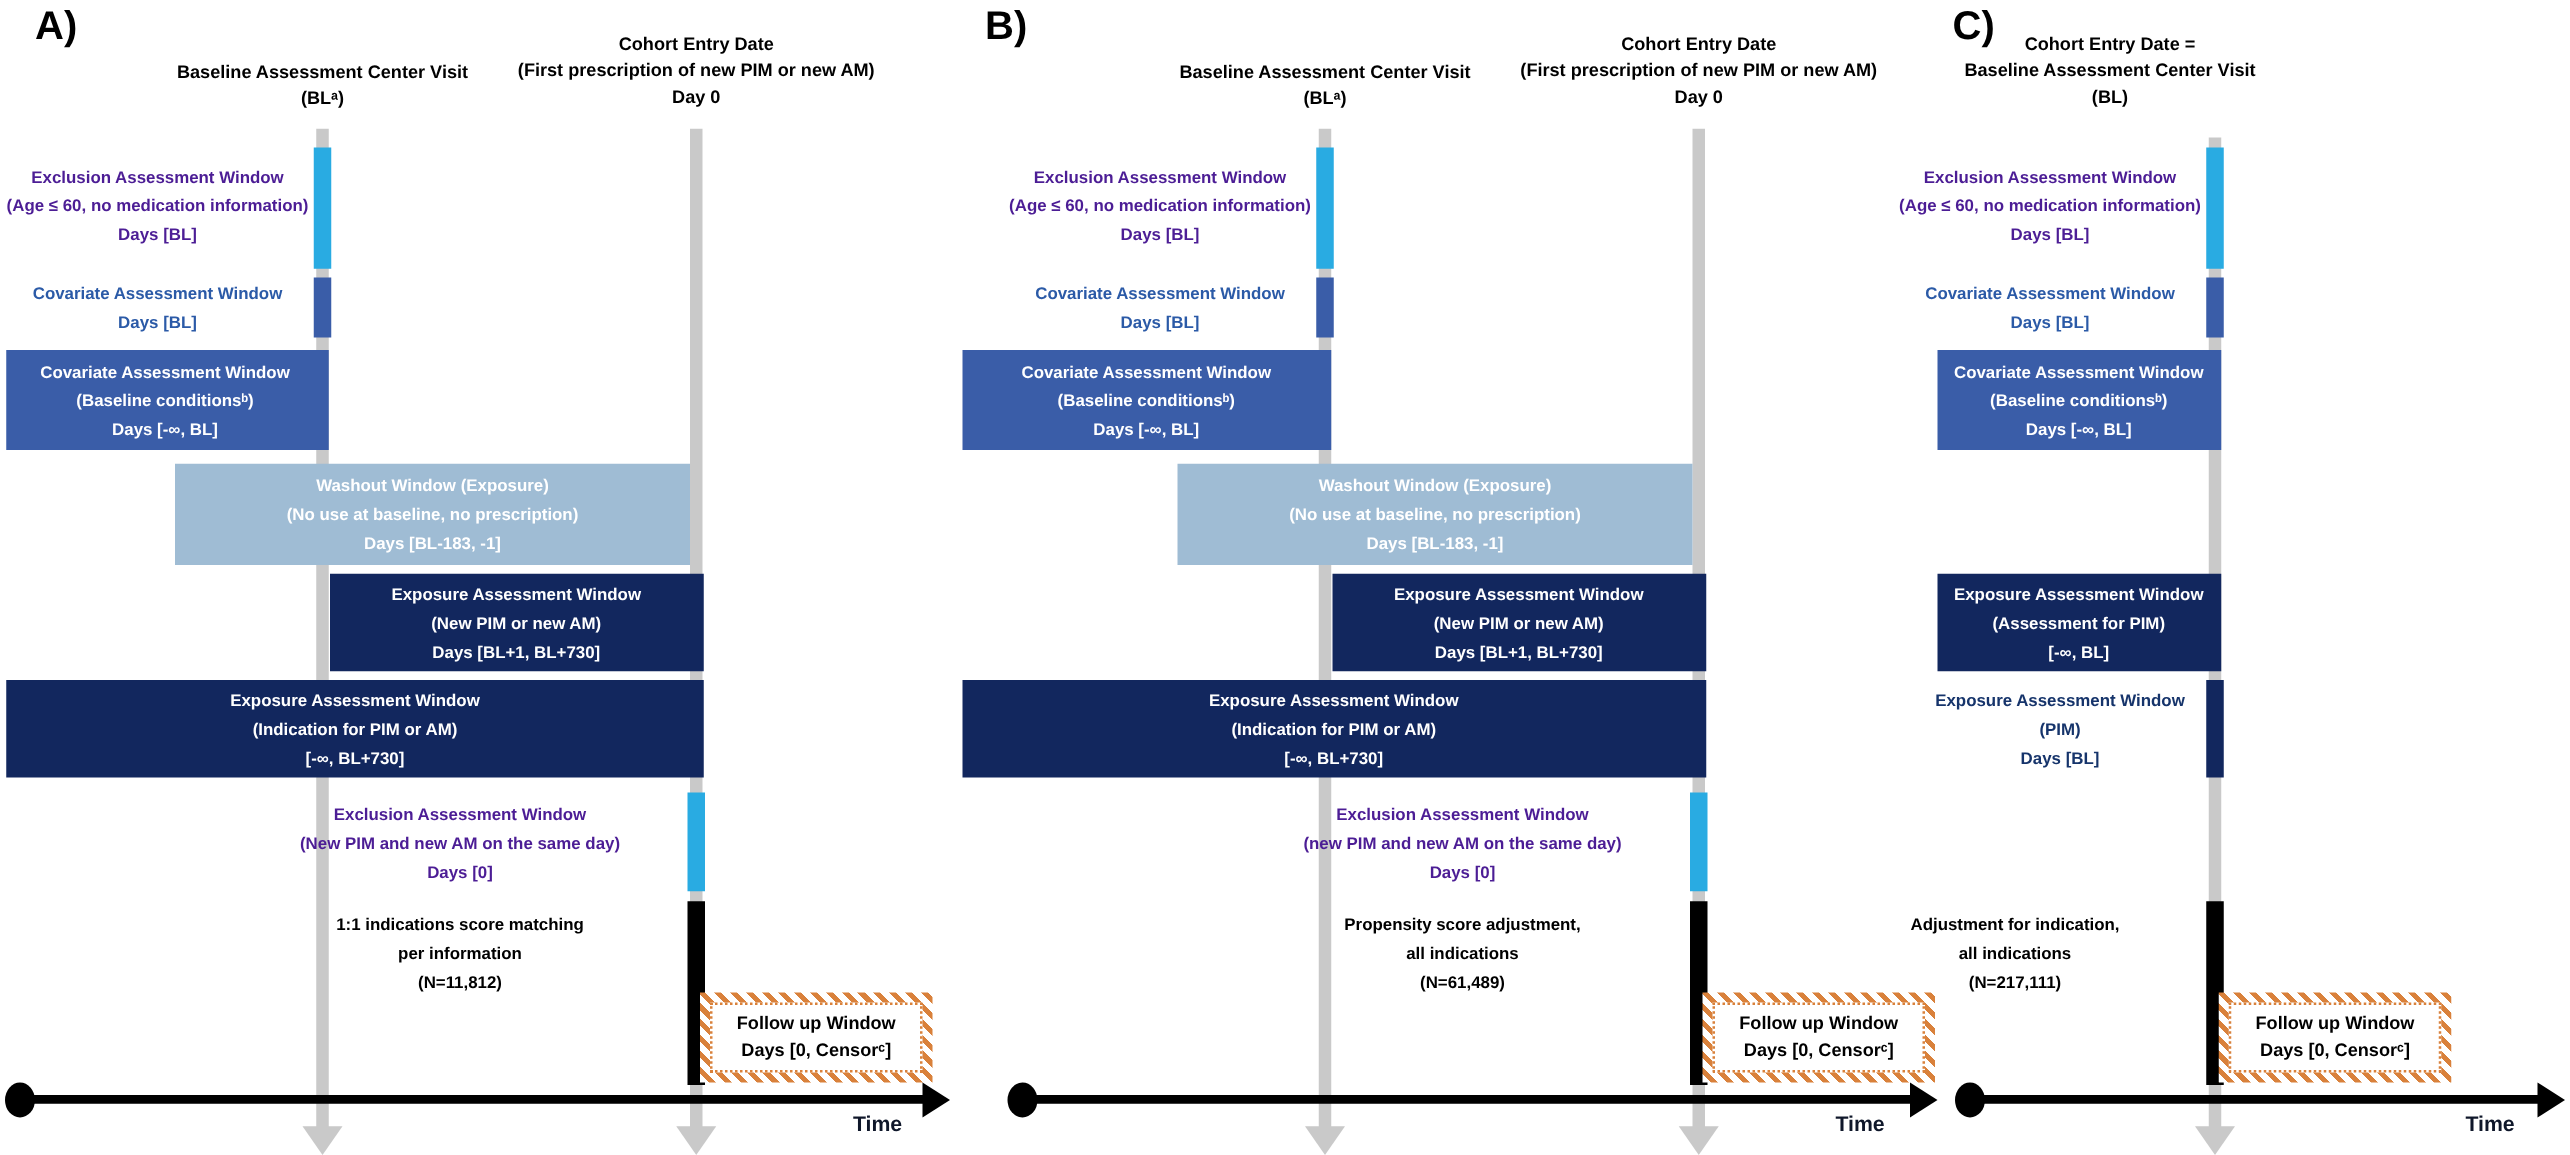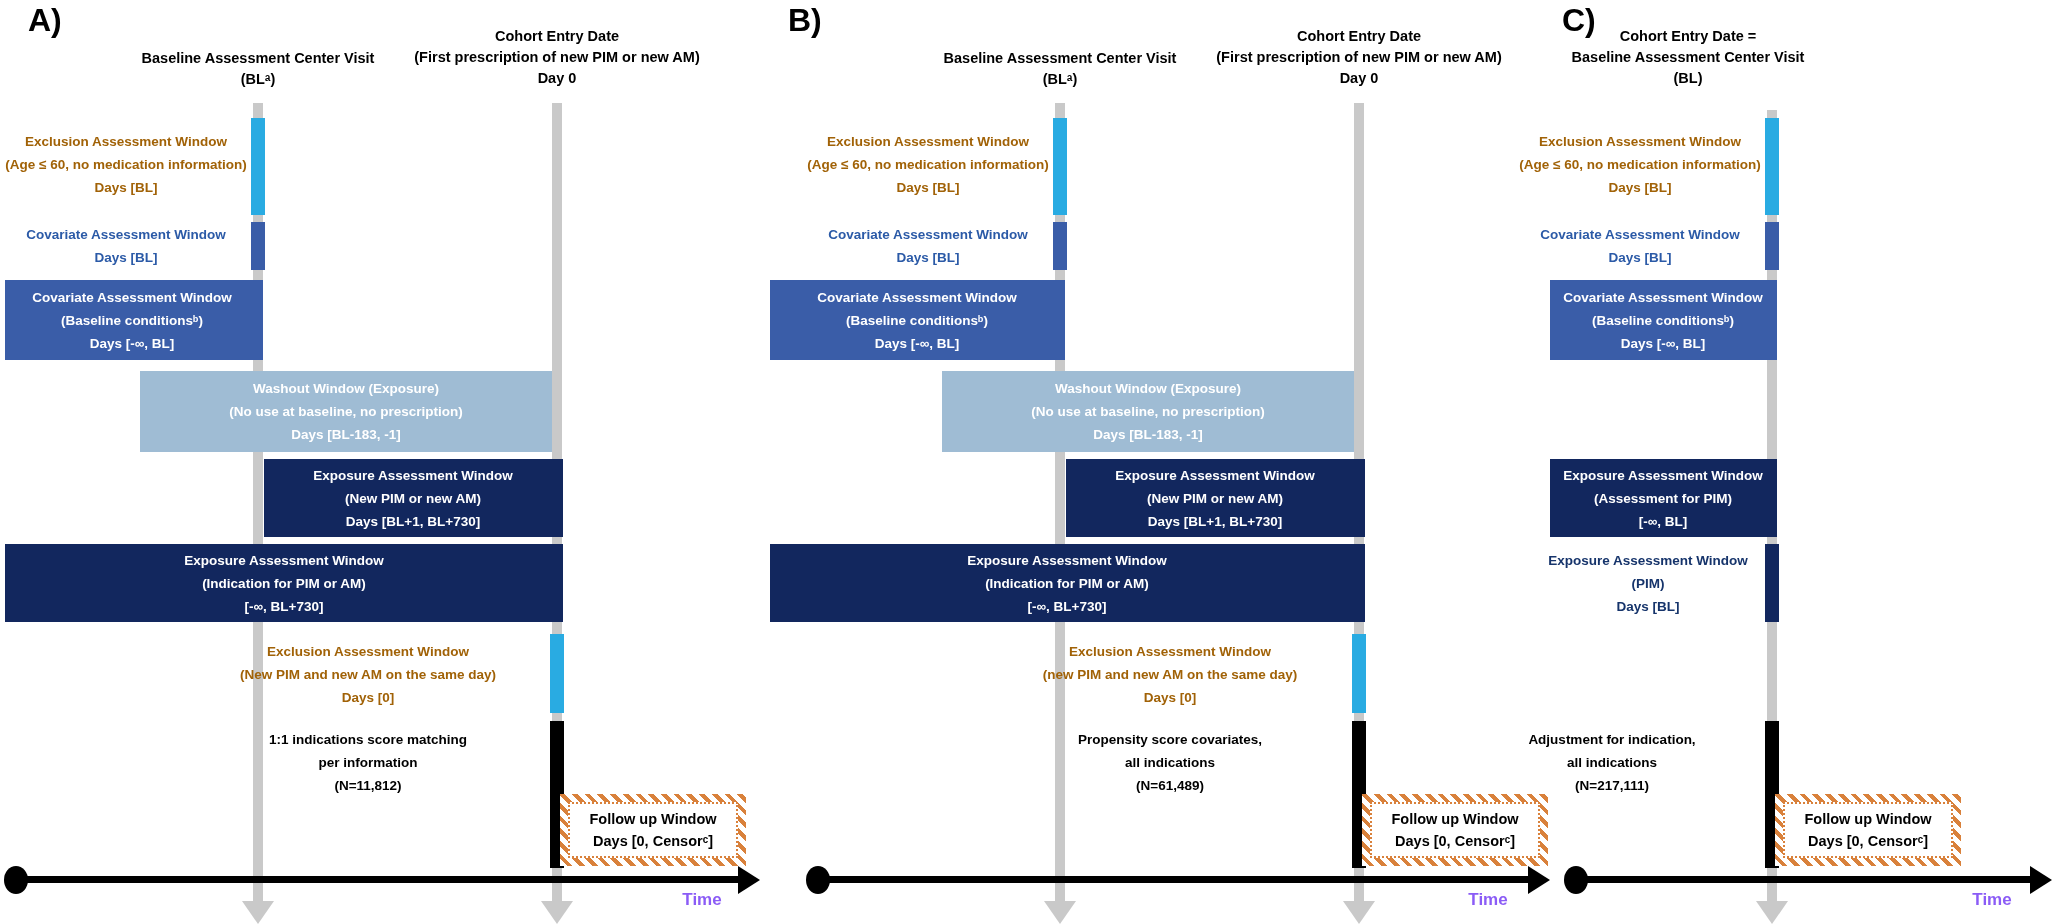--- a/index.html
+++ b/index.html
@@ -2,22 +2,22 @@
 <html><head>
 <meta charset="utf-8">
 <style>
   html,body{margin:0;padding:0;background:#ffffff;}
   .fig{position:relative;width:2056px;height:924px;background:#ffffff;overflow:hidden;
        font-family:"Liberation Sans",sans-serif;font-weight:700;}
   .plabel{position:absolute;font-size:32px;color:#000;z-index:5;}
   .tb{position:absolute;transform:translateX(-50%);text-align:center;white-space:nowrap;
       font-size:13.5px;line-height:23px;z-index:3;}
   .hd{font-size:14.5px;line-height:21px;color:#000;}
-  .time{font-size:17px;color:#8b5cf6;}
-  .cy{color:#a16207}.blu{color:#2B5AA7}.wh{color:#fff}.nv{color:#16346B}.bk{color:#000}
+  .time{font-size:17px;color:#0f172a;}
+  .cy{color:#4c1d95}.blu{color:#2B5AA7}.wh{color:#fff}.nv{color:#16346B}.bk{color:#000}
   .vl{position:absolute;width:10px;background:#C9C9C9;z-index:1;}
   .va{position:absolute;width:0;height:0;border-left:16px solid transparent;
       border-right:16px solid transparent;border-top:23px solid #C9C9C9;z-index:1;}
   .bar{position:absolute;z-index:2;}
   .b-cy{background:#29ABE2}.b-bl{background:#3A5DA8}.b-st{background:#9FBCD4}
   .b-nv{background:#12275E}.b-bk{background:#000}
   .tl{position:absolute;height:7px;background:#000;z-index:4;}
   .dot{position:absolute;width:24px;height:28px;border-radius:50%;background:#000;z-index:4;}
   .ta{position:absolute;width:0;height:0;border-top:14px solid transparent;
       border-bottom:14px solid transparent;border-left:22px solid #000;z-index:4;}
@@ -179,21 +179,21 @@
 
     <div class="bar b-cy" style="left:1352px;top:634px;width:14px;height:79px"></div>
     <div class="tb cy" style="left:1170px;top:640px">
       <div>Exclusion Assessment Window</div>
       <div>(new PIM and new AM on the same day)</div>
       <div>Days [0]</div>
     </div>
 
     <div class="bar b-bk" style="left:1352px;top:721px;width:14px;height:147px"></div>
     <div class="tb bk" style="left:1170px;top:728px">
-      <div>Propensity score covariates,</div>
+      <div>Propensity score adjustment,</div>
       <div>all indications</div>
       <div>(N=61,489)</div>
     </div>
 
     <div class="fu" style="left:1362px;top:794px">
       <div class="fu-in">
         <div>Follow up Window</div>
         <div>Days [0, Censorᶜ]</div>
       </div>
     </div>

